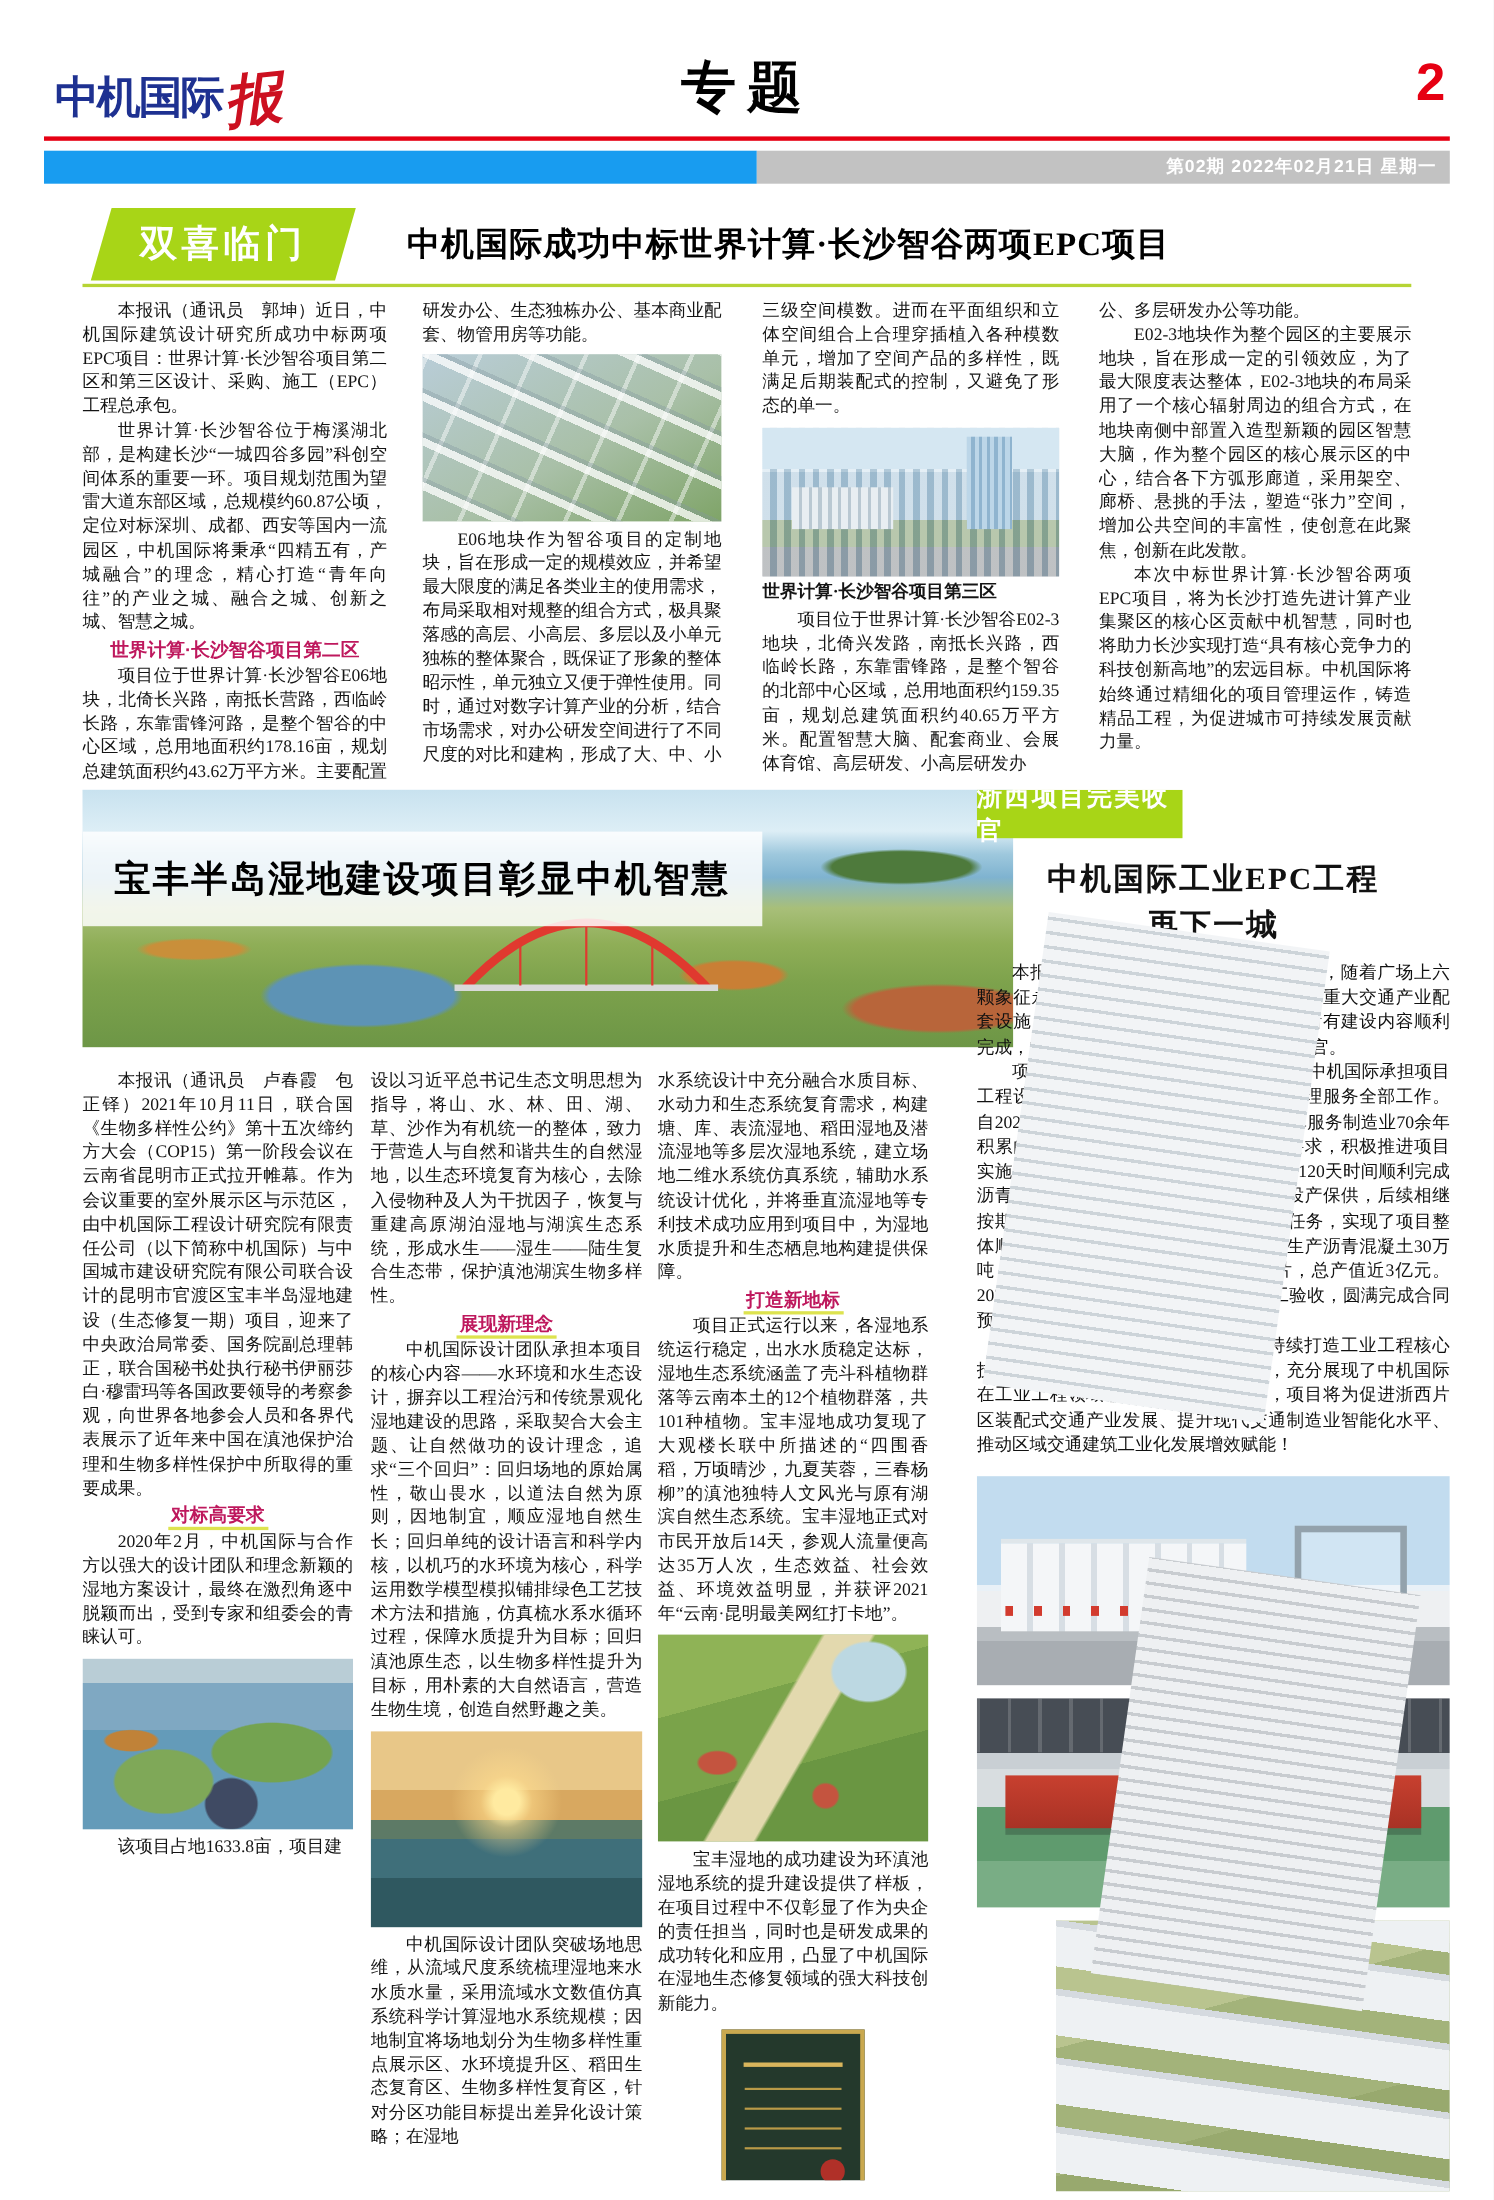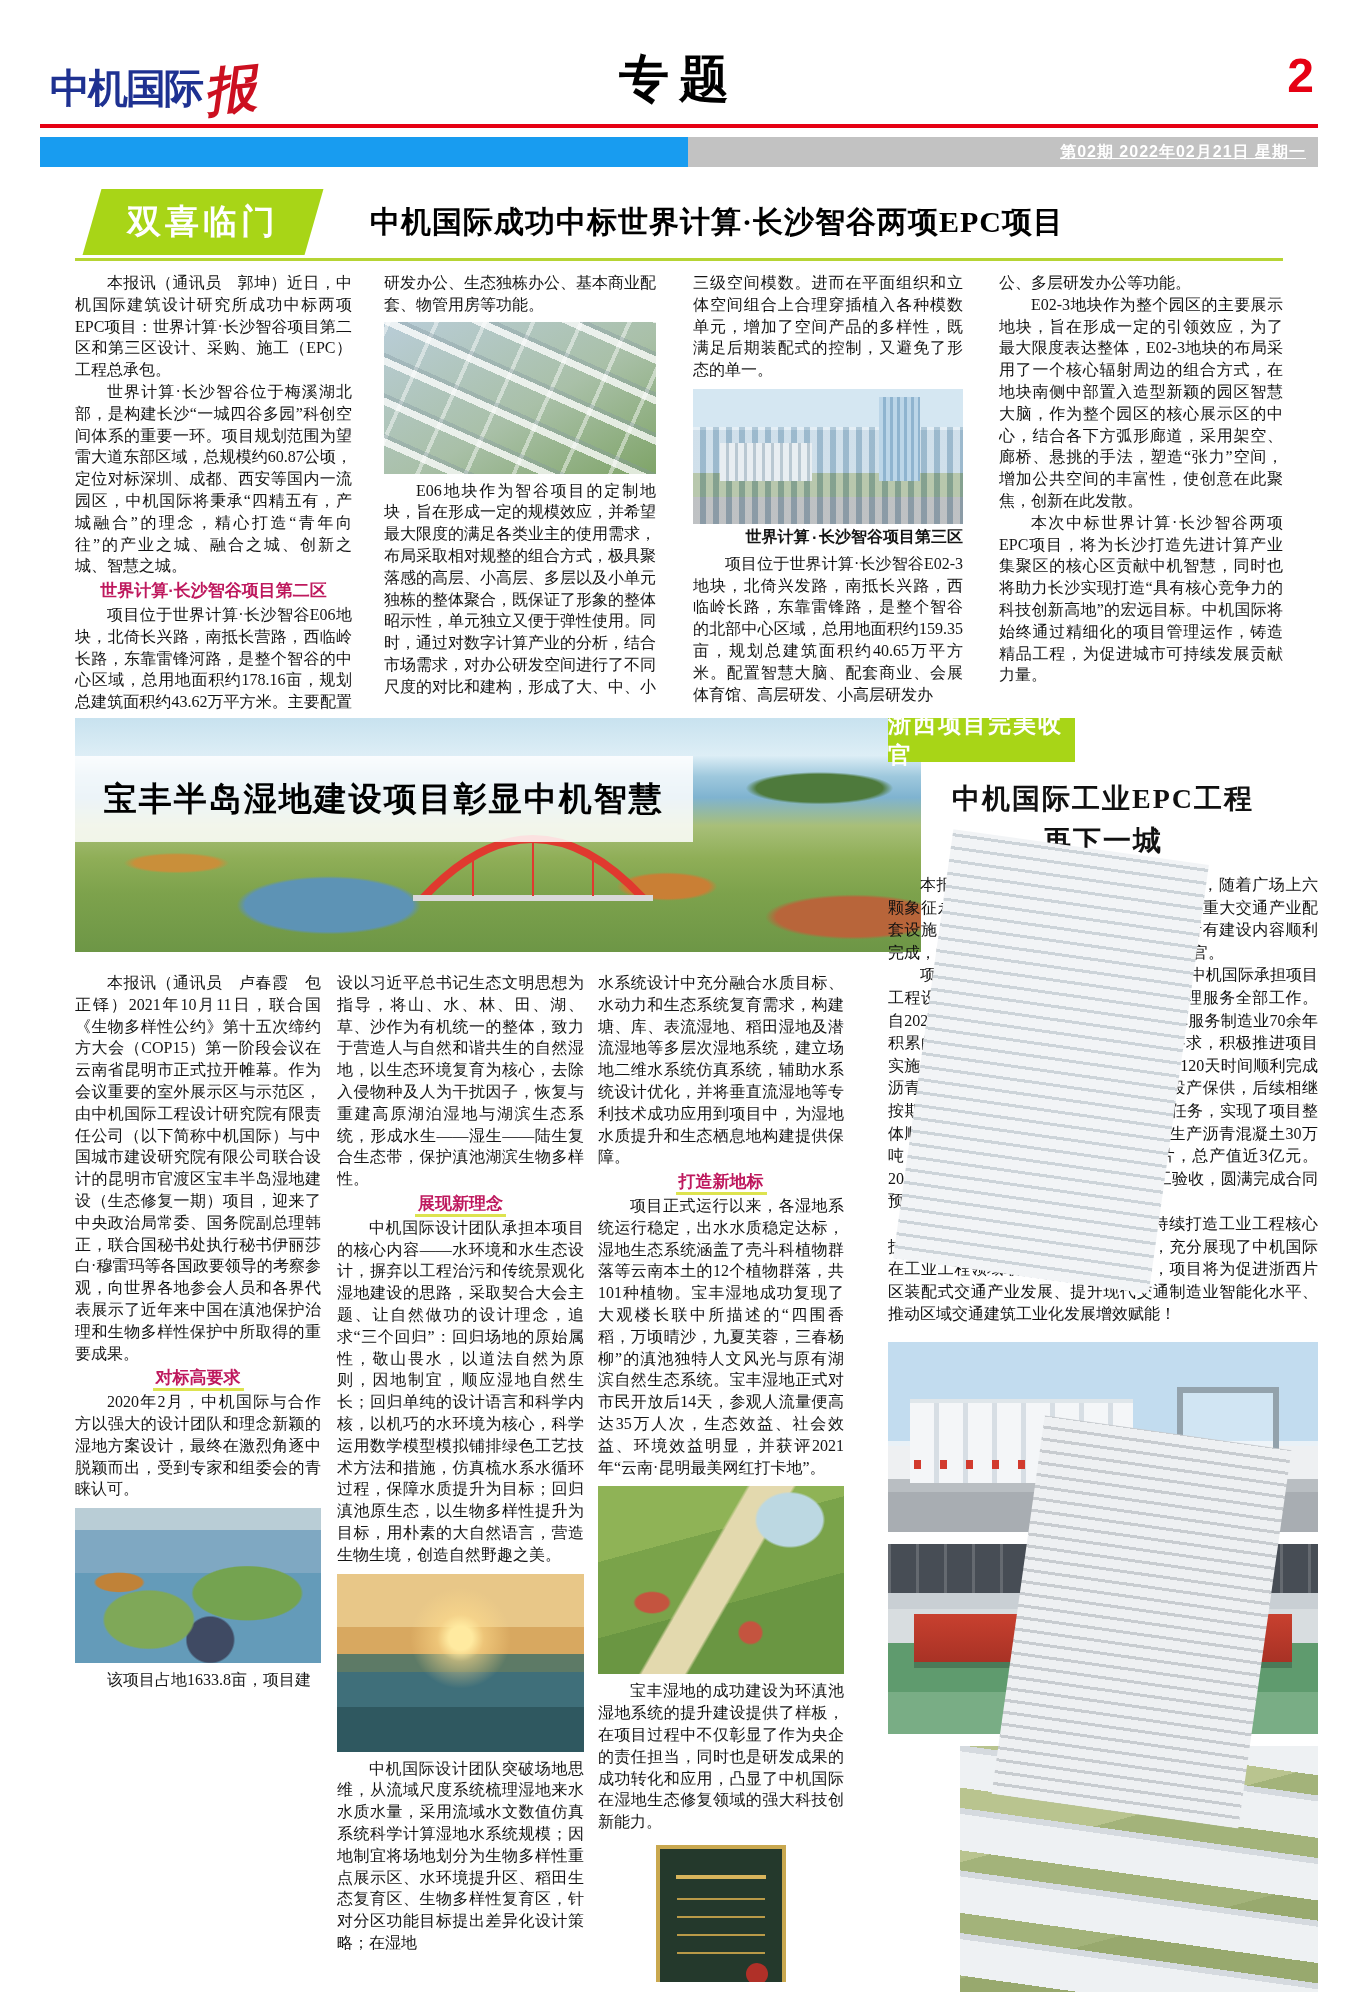--- a/index.html
+++ b/index.html
@@ -12,33 +12,33 @@
   .logo-bao{display:inline-block;font-size:52px;font-weight:900;color:#cc1020;
             font-family:"DejaVu Serif","Liberation Serif",serif;font-style:italic;
             transform:rotate(-6deg);margin-left:2px;vertical-align:-6px;}
   .section-title{position:absolute;left:0;right:0;top:46px;text-align:center;
                  font-size:50px;font-weight:900;letter-spacing:10px;color:#000;}
   .page-number{position:absolute;right:44px;top:48px;font-size:48px;font-weight:900;color:#e60013;}
   .red-rule{position:absolute;left:40px;top:124px;width:1278px;height:4px;background:#e60013;}
   .issue-bar{position:absolute;left:40px;top:137px;width:1278px;height:30px;display:flex;}
   .issue-blue{width:648px;height:30px;background:#189cf0;}
   .issue-gray{flex:1;height:30px;background:#c2c2c2;text-align:right;}
-  .issue-gray span{color:#fff;font-size:16px;font-weight:bold;line-height:30px;padding-right:12px;letter-spacing:1px;text-decoration:underline;}
+  .issue-gray span{color:#fff;font-size:16px;font-weight:bold;line-height:30px;padding-right:12px;letter-spacing:1px;}
 
   
   .col{position:absolute;overflow:hidden;font-family:"Liberation Serif","DejaVu Serif",serif;
        font-size:16px;line-height:21.8px;text-align:justify;color:#141414;}
   .col p{margin:0;}
   p.ind{text-indent:2em;}
   p.cont{text-indent:0;}
   .subhead{margin:3px 0 2px;text-align:center;font-size:17px;font-weight:bold;
            font-family:"Liberation Sans",sans-serif;color:#be185d;}
   .subhead .u{border-bottom:3px solid #dde34f;padding:0 3px 1px;}
-  .caption{font-weight:bold;text-align:right;font-size:16px;margin:4px 0 3px;
-           font-family:Liberation Mono, monospace;}
+  .caption{font-weight:bold;text-align:left;font-size:16px;margin:4px 0 3px;
+           font-family:Liberation Serif, serif;}
   .img{width:100%;position:relative;overflow:hidden;}
 
   
   .kicker1{position:absolute;left:92px;top:189px;width:222px;height:66px;background:#a8d517;
            transform:skewX(-16deg);display:flex;align-items:center;justify-content:center;}
   .kicker1 span{transform:skewX(16deg);color:#fff;font-size:34px;font-weight:900;letter-spacing:4px;}
   .a1-headline{position:absolute;left:370px;top:202px;margin:0;font-size:30px;font-weight:900;
                font-family:"Liberation Serif","DejaVu Serif",serif;letter-spacing:1px;color:#000;}
   .a1-rule{position:absolute;left:75px;top:258px;width:1208px;height:3px;background:#b6d434;}
   .a1c1{left:75px;top:272px;width:277px;height:442px;}

